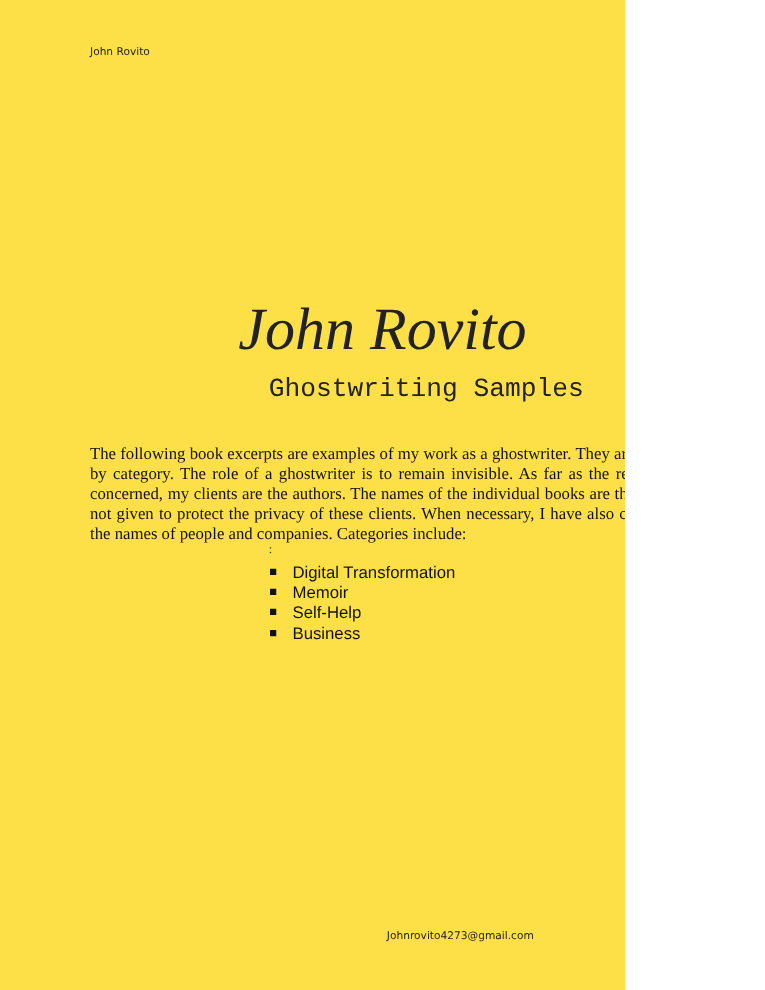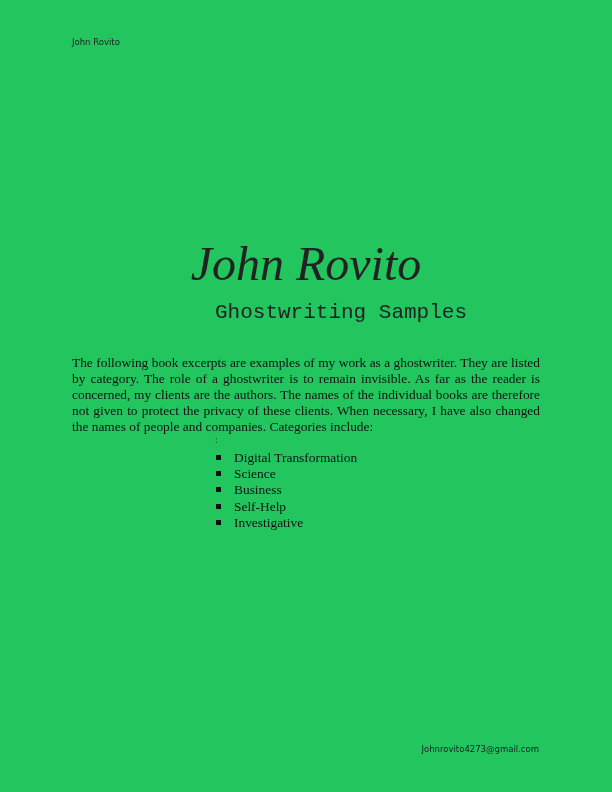--- a/index.html
+++ b/index.html
@@ -2,23 +2,23 @@
 <html><head>
   <meta charset="utf-8">
   <style>
     html, body {
       margin: 0;
       padding: 0;
       background: #ffffff;
     }
     .page {
       position: relative;
-      width: 612px;
+      width: 500px;
       height: 792px;
-      background: #22c55e;
+      background: #fde047;
       overflow: hidden;
       color: #1a1a1a;
     }
     .header-name {
       position: absolute;
       left: 72px;
       top: 37px;
       font-family: "DejaVu Sans", sans-serif;
       font-size: 8.5px;
       color: #222222;
@@ -68,21 +68,21 @@
       line-height: 12px;
       color: #333333;
     }
     .category-list {
       position: absolute;
       left: 216px;
       top: 450px;
       margin: 0;
       padding: 0;
       list-style: none;
-      font-family: Liberation Serif, serif;
+      font-family: Liberation Sans, sans-serif;
       font-size: 13.4px;
       line-height: 16.2px;
       color: #111111;
     }
     .category-list li {
       position: relative;
       padding-left: 18px;
       white-space: nowrap;
     }
     .bullet {
@@ -118,31 +118,27 @@
 
   <div class="colon-mark">:</div>
 
   <ul class="category-list">
     <li>
       <span class="bullet"></span>
       <span>Digital Transformation</span>
     </li>
     <li>
       <span class="bullet"></span>
-      <span>Science</span>
-    </li>
-    <li>
-      <span class="bullet"></span>
-      <span>Business</span>
+      <span>Memoir</span>
     </li>
     <li>
       <span class="bullet"></span>
       <span>Self-Help</span>
     </li>
     <li>
       <span class="bullet"></span>
-      <span>Investigative</span>
+      <span>Business</span>
     </li>
   </ul>
 
   <div class="footer-email">Johnrovito4273@gmail.com</div>
 
 </div>
 
 </body></html>

